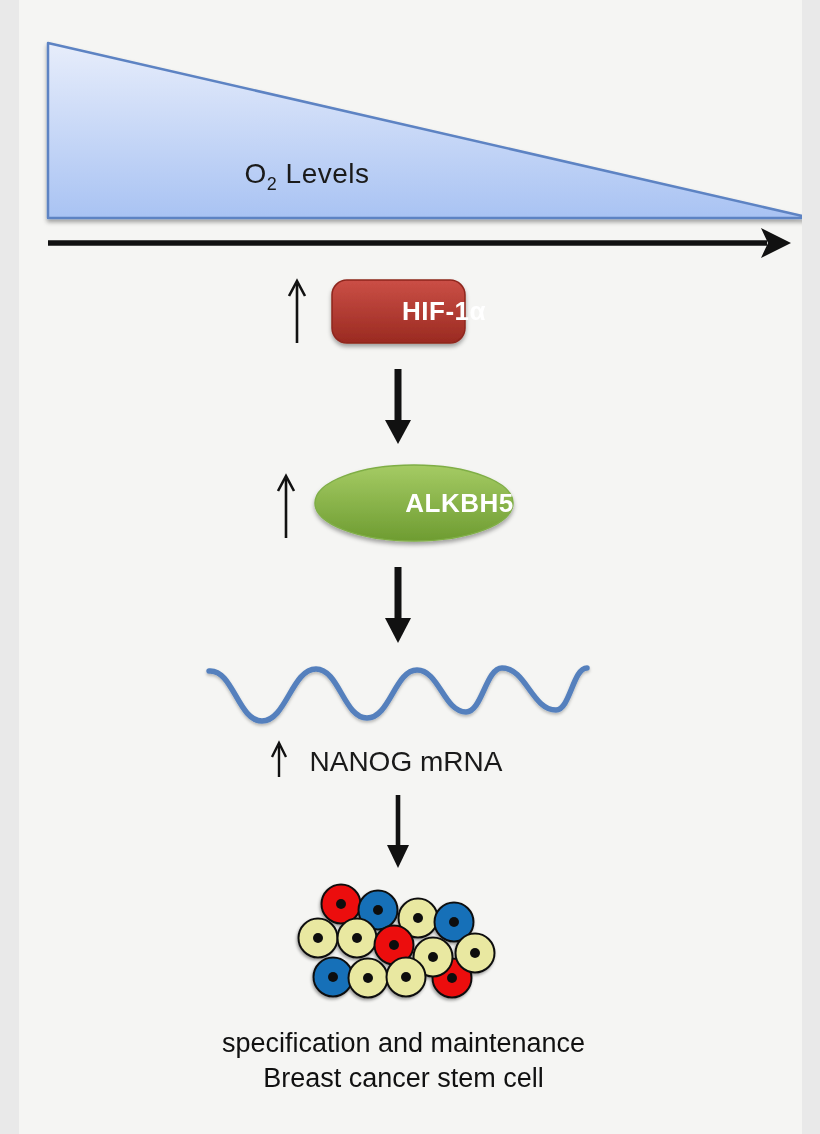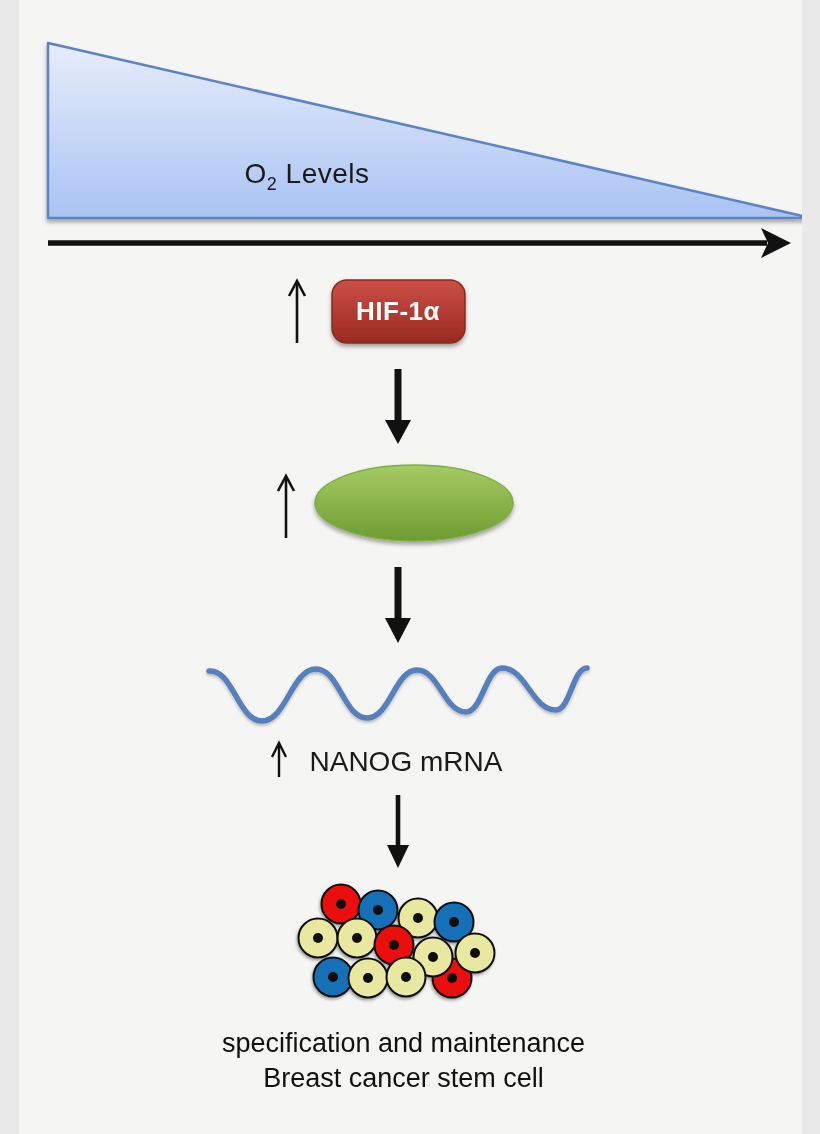--- a/index.html
+++ b/index.html
@@ -7,21 +7,21 @@
   .stage{
     position:relative;width:783px;height:1134px;margin:0 auto;
     background:#f5f5f3;overflow:hidden;
   }
   .stage svg{position:absolute;left:0;top:0;}
   .label{position:absolute;color:#1a1a1a;white-space:nowrap;}
   .o2-label{left:226px;top:158px;font-size:28px;letter-spacing:0.5px;}
   .o2-label .sub{font-size:18px;position:relative;top:7px;}
   .node-label{
     position:absolute;display:flex;align-items:center;justify-content:center;
-    color:#ffffff;font-weight:bold;letter-spacing:0.5px;
+    color:#ffffff;font-weight:bold;letter-spacing:0.5px;padding-left:46px;
   }
   .hif-label{left:313px;top:280px;width:133px;height:63px;font-size:26px;}
   .alkbh5-label{left:296px;top:466px;width:198px;height:74px;font-size:26px;}
   .nanog-label{left:291px;top:746px;font-size:28px;}
   .caption{
     position:absolute;left:110px;top:1026px;width:550px;
     text-align:center;font-size:27px;line-height:35px;color:#111111;
   }
 </style>
 </head>
@@ -129,20 +129,21 @@
         <circle cx="387" cy="977" r="5" fill="#111111"></circle>
       </g>
   </svg>
 
   <div class="label o2-label">
     <span>O</span><span class="sub">2</span><span> Levels</span>
   </div>
 
   <div class="node-label hif-label">HIF-1α</div>
 
+  <div class="node-label alkbh5-label">ALKBH5</div>
 
   <div class="label nanog-label">NANOG mRNA</div>
 
   <div class="caption">
     <div>specification and maintenance</div>
     <div>Breast cancer stem cell</div>
   </div>
 </div>
 
 </body></html>

